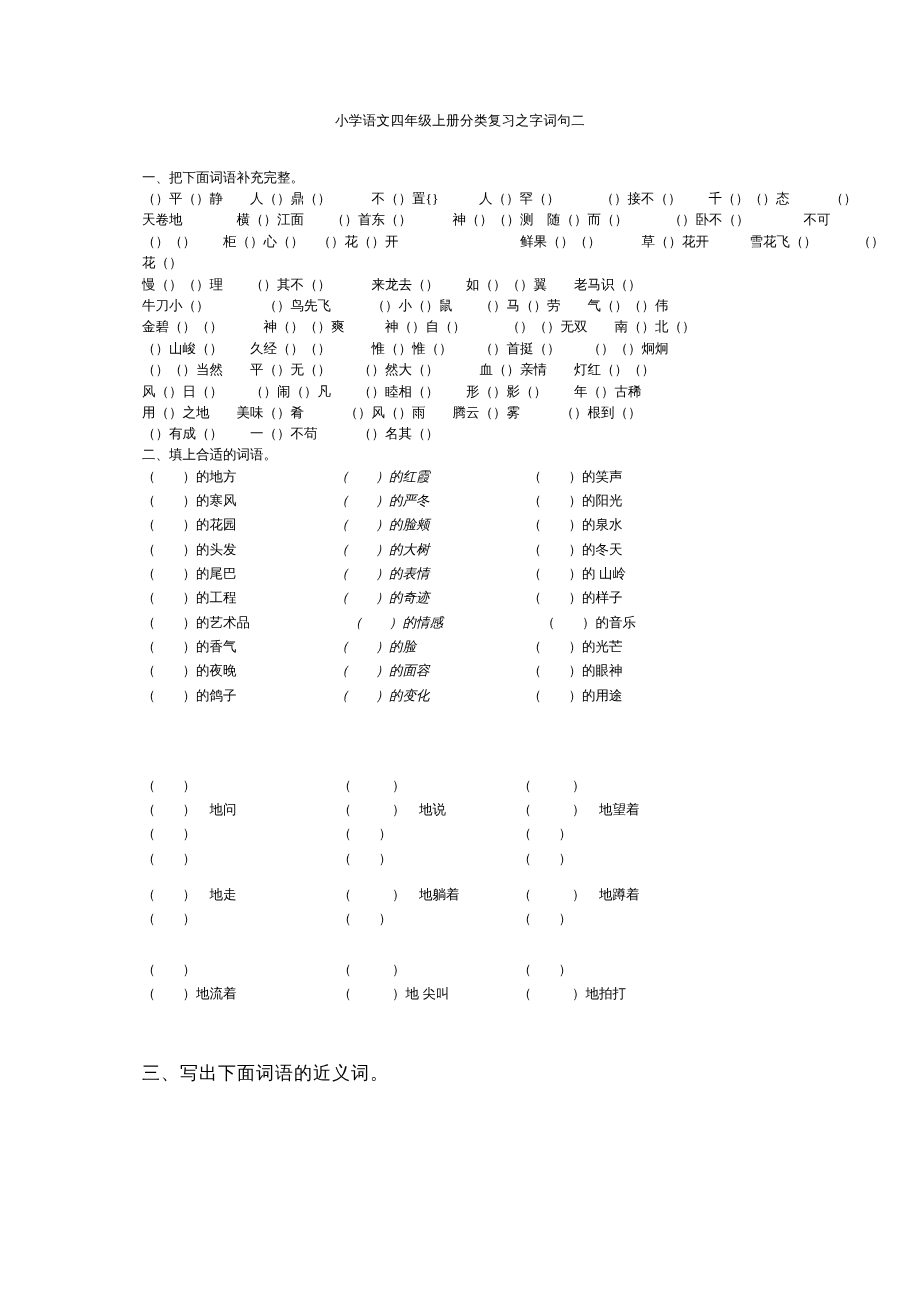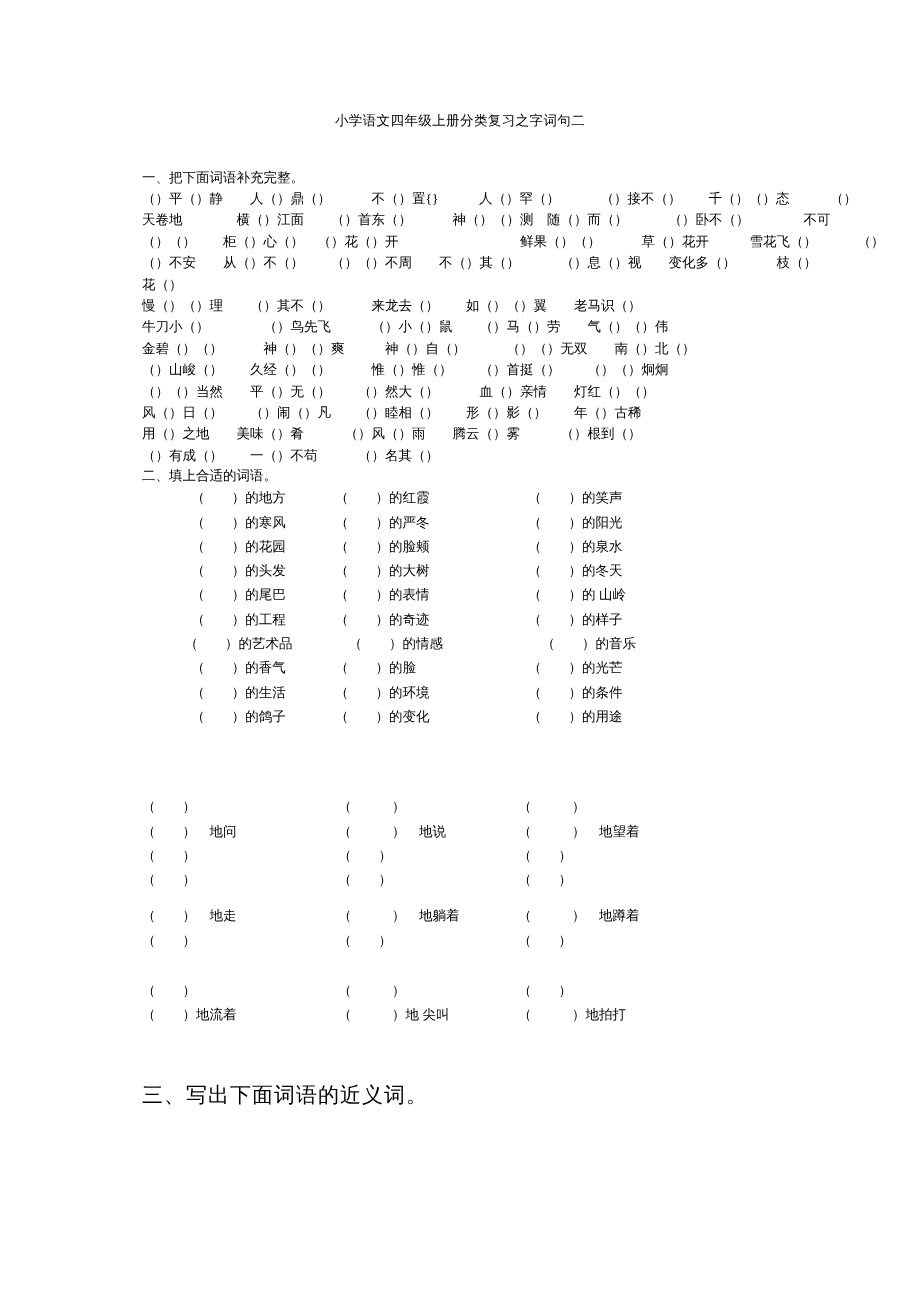--- a/index.html
+++ b/index.html
@@ -36,21 +36,21 @@
     top: 168px;
     width: 660px;
   }
   .heading {
     font-size: 13.5px;
     line-height: 20px;
     white-space: pre;
     margin: 0;
   }
   .heading-big {
-    font-size: 21px;
+    font-size: 18px;
     line-height: 30px;
     white-space: pre;
     margin: 0;
     letter-spacing: 1px;
   }
   .idiom-line {
     font-size: 13.5px;
     line-height: 21.4px;
     white-space: pre;
     margin: 0;
@@ -62,22 +62,22 @@
     border-collapse: collapse;
     font-size: 13.5px;
   }
   .noun-row { display: table-row; }
   .noun-cell {
     display: table-cell;
     white-space: pre;
     line-height: 24.3px;
     padding: 0;
   }
-  .noun-cell.c1 { width: 193px; text-align: center; }
-  .noun-cell.c2 { width: 193px; }
+  .noun-cell.c1 { width: 193px; }
+  .noun-cell.c2 { width: 193px; font-style: italic; }
   .noun-cell.c3 { width: 200px; }
   
   .adv-group {
     display: table;
     border-collapse: collapse;
     font-size: 13.5px;
   }
   .adv-row { display: table-row; }
   .adv-cell {
     display: table-cell;
@@ -99,21 +99,20 @@
 <div class="page">
 
   <div class="doc-title">小学语文四年级上册分类复习之字词句二</div>
 
   <div class="content">
 
     <p class="heading">一、把下面词语补充完整。</p>
     <p class="idiom-line">（）平（）静　　人（）鼎（）　　　不（）置{}　　　人（）罕（）　　　（）接不（）　　千（）（）态　　　（）</p>
     <p class="idiom-line">天卷地　　　　横（）江面　　（）首东（）　　　神（）（）测　随（）而（）　　　（）卧不（）　　　　不可</p>
     <p class="idiom-line">（）（）　　柜（）心（）　（）花（）开　　　　　　　　　鲜果（）（）　　　草（）花开　　　雪花飞（）　　　（）</p>
-    <p class="idiom-line">（）不安　　从（）不（）　　（）（）不周　　不（）其（）　　　（）息（）视　　变化多（）　　　枝（）</p>
     <p class="idiom-line">花（）</p>
     <p class="idiom-line">慢（）（）理　　（）其不（）　　　来龙去（）　　如（）（）翼　　老马识（）</p>
     <p class="idiom-line">牛刀小（）　　　　（）鸟先飞　　　（）小（）鼠　　（）马（）劳　　气（）（）伟</p>
     <p class="idiom-line">金碧（）（）　　　神（）（）爽　　　神（）自（）　　　（）（）无双　　南（）北（）</p>
     <p class="idiom-line">（）山峻（）　　久经（）（）　　　惟（）惟（）　　（）首挺（）　　（）（）炯炯</p>
     <p class="idiom-line">（）（）当然　　平（）无（）　　（）然大（）　　　血（）亲情　　灯红（）（）</p>
     <p class="idiom-line">风（）日（）　　（）闹（）凡　　（）睦相（）　　形（）影（）　　年（）古稀</p>
     <p class="idiom-line">用（）之地　　美味（）肴　　　（）风（）雨　　腾云（）雾　　　（）根到（）</p>
     <p class="idiom-line">（）有成（）　　一（）不苟　　　（）名其（）</p>
 
@@ -154,23 +153,23 @@
         <div class="noun-cell c1">（　　）的艺术品</div>
         <div class="noun-cell c2">　（　　）的情感</div>
         <div class="noun-cell c3">　（　　）的音乐</div>
       </div>
       <div class="noun-row">
         <div class="noun-cell c1">（　　）的香气</div>
         <div class="noun-cell c2">（　　）的脸</div>
         <div class="noun-cell c3">（　　）的光芒</div>
       </div>
       <div class="noun-row">
-        <div class="noun-cell c1">（　　）的生活</div>
-        <div class="noun-cell c2">（　　）的环境</div>
-        <div class="noun-cell c3">（　　）的条件</div>
+        <div class="noun-cell c1">（　　）的夜晚</div>
+        <div class="noun-cell c2">（　　）的面容</div>
+        <div class="noun-cell c3">（　　）的眼神</div>
       </div>
       <div class="noun-row">
         <div class="noun-cell c1">（　　）的鸽子</div>
         <div class="noun-cell c2">（　　）的变化</div>
         <div class="noun-cell c3">（　　）的用途</div>
       </div>
     </div>
 
     <div class="spacer-xl"></div>
 

